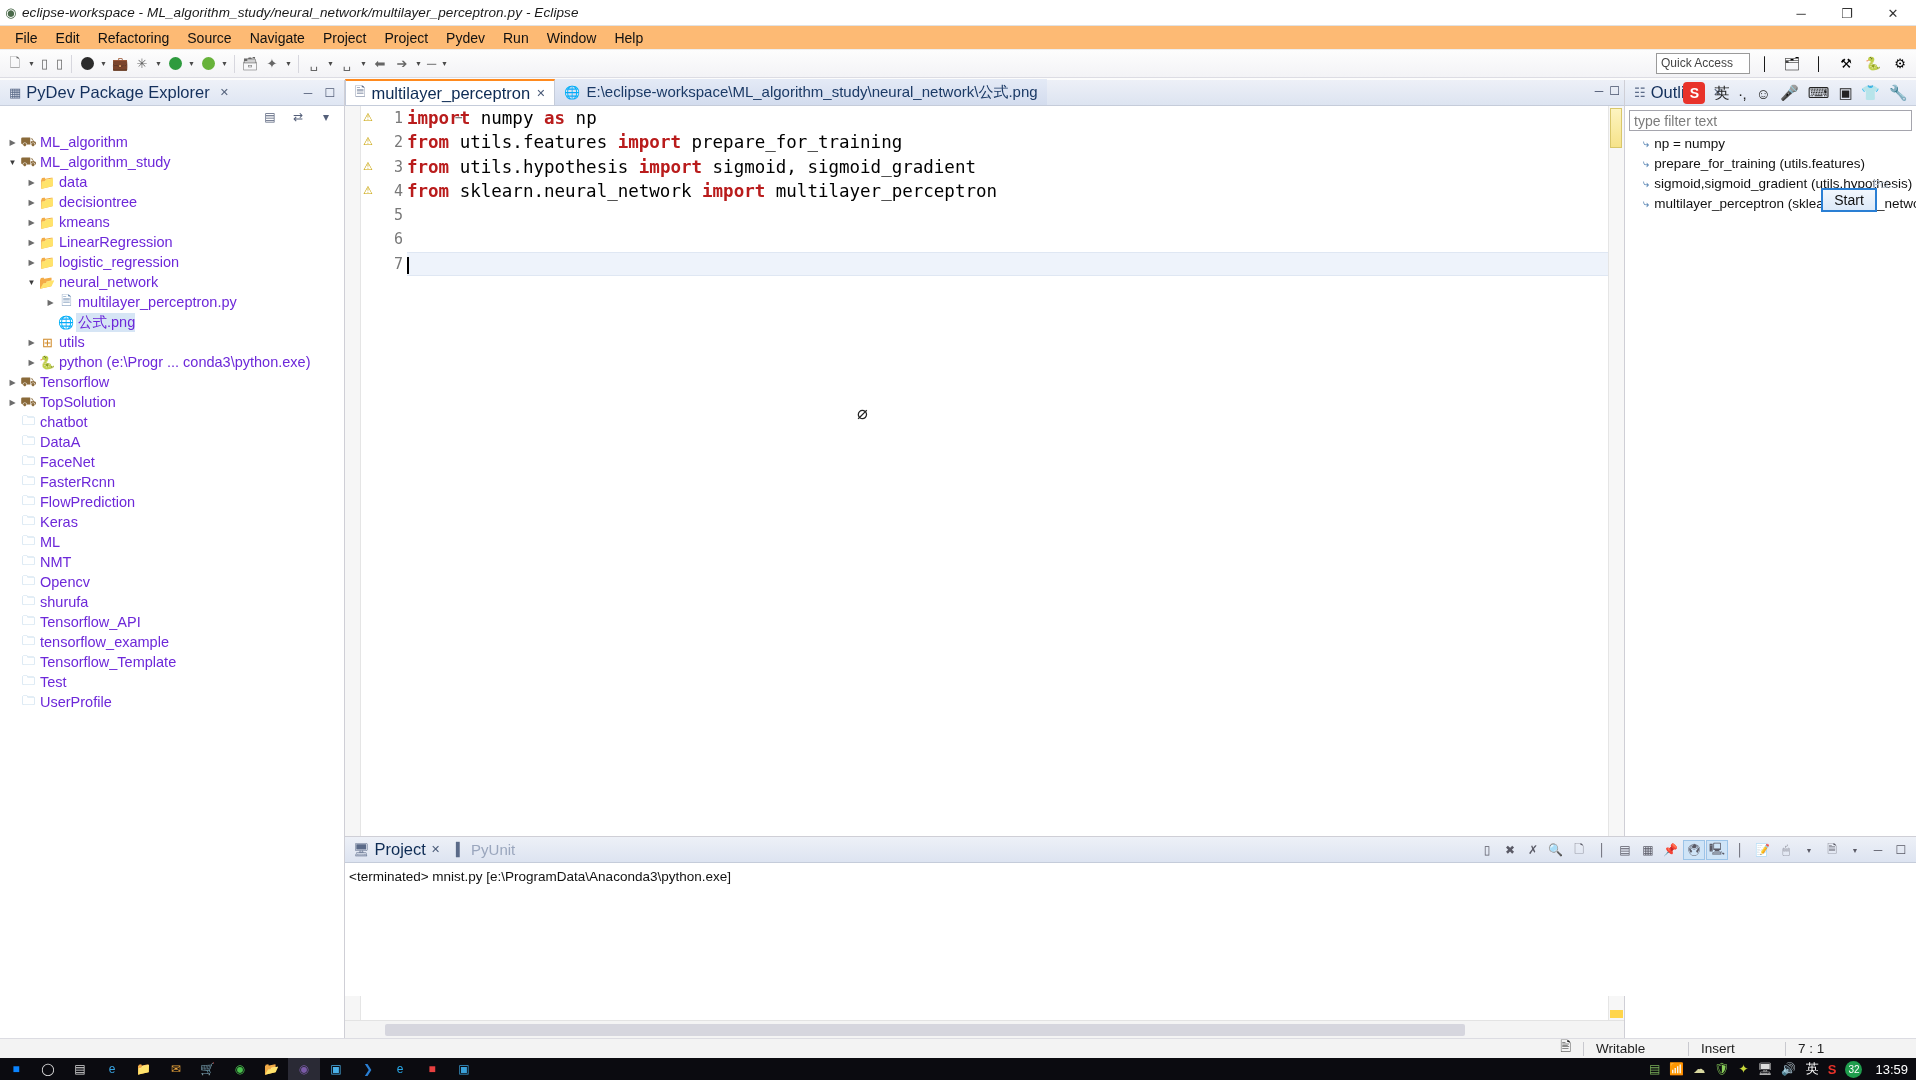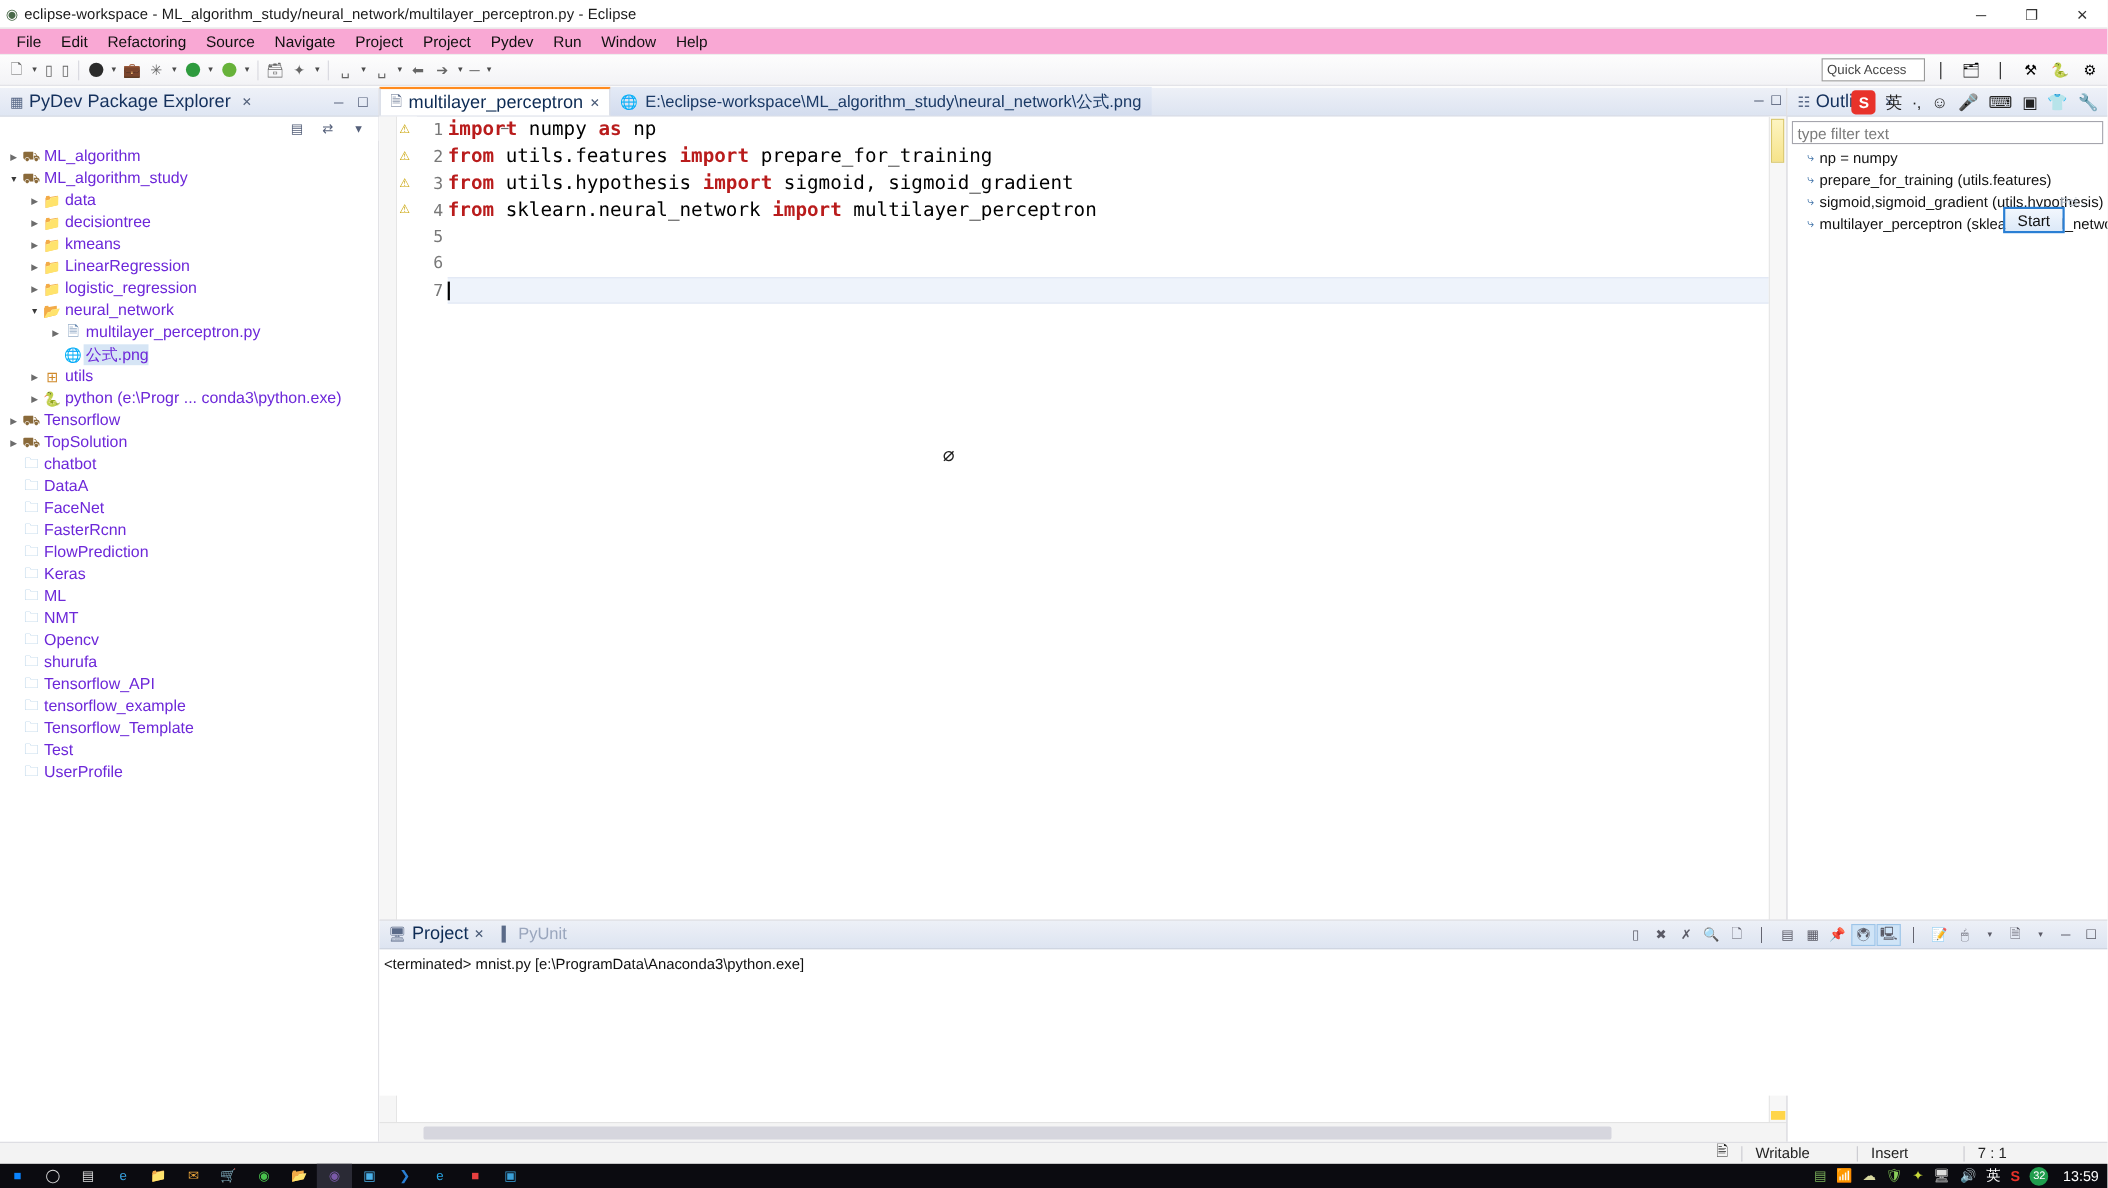--- a/index.html
+++ b/index.html
@@ -11,27 +11,27 @@
     -webkit-font-smoothing:antialiased;
   }
   .app { position:relative; width:1916px; height:1080px; background:#fcfcfc; }
 
   
   .titlebar {
     height:26px; background:#ffffff; display:flex; align-items:center;
     border-bottom:1px solid #e2e2e2; position:relative;
   }
   .tb-icon { width:22px; text-align:center; font-size:13px; color:#4a6a4a; }
-  .tb-text { font-size:13.5px; color:#1a1a1a; letter-spacing:.1px; }
+  .tb-text { font-size:13.5px; color:#1a1a1a; letter-spacing:.1px;font-style:italic; }
   .win-controls { position:absolute; right:0; top:0; height:26px; display:flex; }
   .win-btn { width:46px; height:26px; display:flex; align-items:center; justify-content:center;
     font-size:13px; color:#333; }
 
   
-  .menubar { height:24px; background:#f9a8d4; display:flex; align-items:center; padding-left:6px;
+  .menubar { height:24px; background:#fdba74; display:flex; align-items:center; padding-left:6px;
     border-bottom:1px solid #eee; }
   .menu-item { padding:2px 9px; font-size:14px; color:#111; }
 
   
   .toolbar { height:28px; background:linear-gradient(#fdfdfd,#f3f3f6);
     border-bottom:1px solid #dcdce3; display:flex; align-items:center; padding-left:4px; position:relative;}
   .tool { width:22px; height:22px; display:flex; align-items:center; justify-content:center;
     font-size:13px; color:#666; }
   .tool.sq { width:15px; }
   .tsep { width:1px; height:18px; background:#d7d7de; margin:0 4px; }

